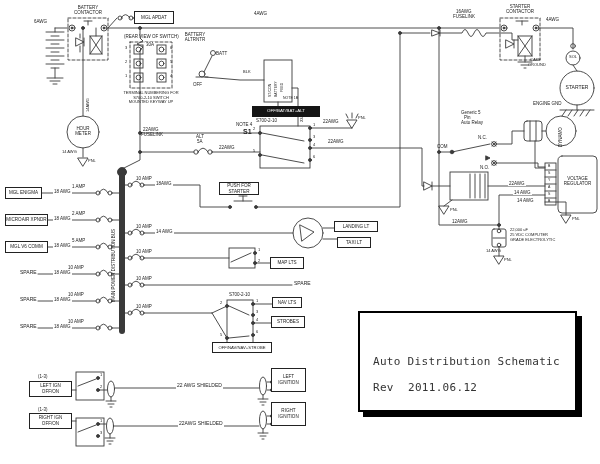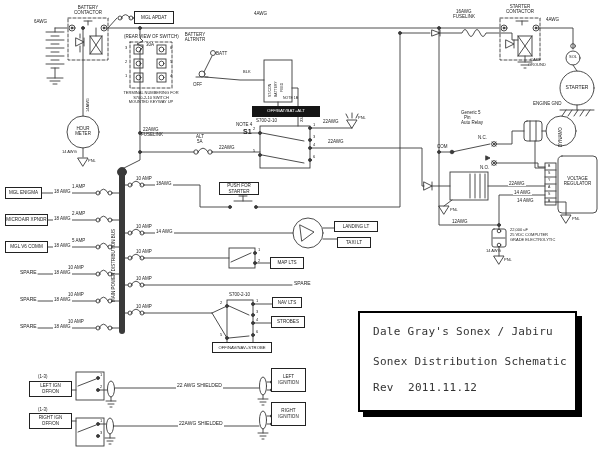--- a/index.html
+++ b/index.html
@@ -494,19 +494,18 @@
     </div>
 <div class="lbl f4" style="left:100px;top:419px">1</div>
 <div class="lbl f4" style="left:100px;top:431px">3</div>
 <div class="lbl bg" style="left:178px;top:421px">22AWG SHIELDED</div>
 <div class="box" style="left:271px;top:402px;width:35px;height:24px">
       <span>RIGHT</span>
       <span>IGNITION</span>
     </div>
 
 <div id="titleblock">
-  <div class="tl" style="top:12px">Dale Gray's Sonex / Jabiru</div>
-  <div class="tl" style="top:42px">Sonex Distribution Schematic</div>
+  <div class="tl" style="top:42px">Auto Distribution Schematic</div>
   <div class="tl" style="top:68px">Rev</div>
-  <div class="tl" style="top:68px;left:48px">2011.11.12</div>
+  <div class="tl" style="top:68px;left:48px">2011.06.12</div>
 </div>
 
 </div>
 
 </body></html>

